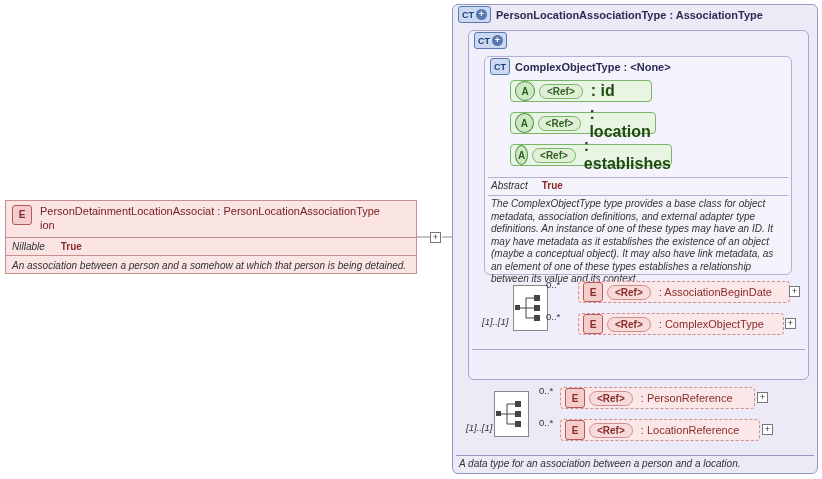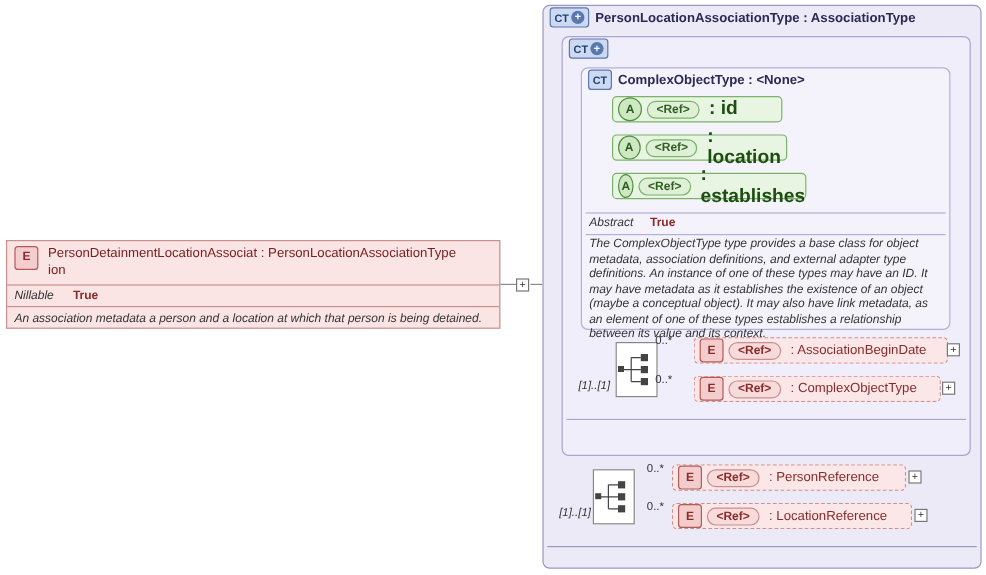--- a/index.html
+++ b/index.html
@@ -278,33 +278,34 @@
 
   <div class="occurs" style="left:539px;top:417px;">0..*</div>
   <div class="elem-row" style="left:560px;top:419px;width:200px;">
     <span class="badge-e">E</span>
     <span class="ref-pill-e">&lt;Ref&gt;</span>
     <span class="elem-name">: LocationReference</span>
   </div>
   <div class="plusbox" style="left:762px;top:424px;">+</div>
 
   <div class="box" style="left:456px;top:455px;width:358px;height:1px;background:#9a97c4;"></div>
+  <div class="anno" style="left:459px;top:458px;width:350px;">A data type for an association between a person and a location.</div>
 
   <div class="main-elem" style="left:5px;top:200px;width:412px;height:74px;">
     <div class="title">
       <span class="badge-e">E</span>
       <span>
         <span>PersonDetainmentLocationAssociat : PersonLocationAssociationType</span><br>
         <span>ion</span>
       </span>
     </div>
     <div class="divider" style="margin-top:2px;"></div>
     <div class="nillable">
       <span class="lbl">Nillable</span>
       <span class="val">True</span>
     </div>
     <div class="divider"></div>
-    <div class="desc">An association metadata a person and a location at which that person is being detained.</div>
+    <div class="desc">An association between a person and a somehow at which that person is being detained.</div>
   </div>
 
   <div class="plusbox" style="left:430px;top:232px;">+</div>
 
 </div>
 
 </body></html>

